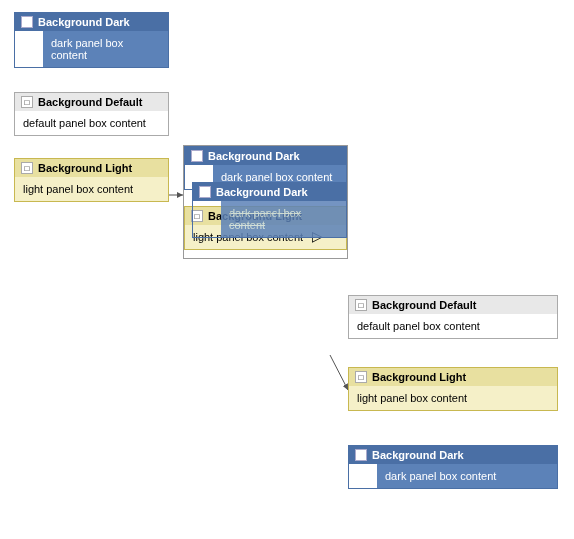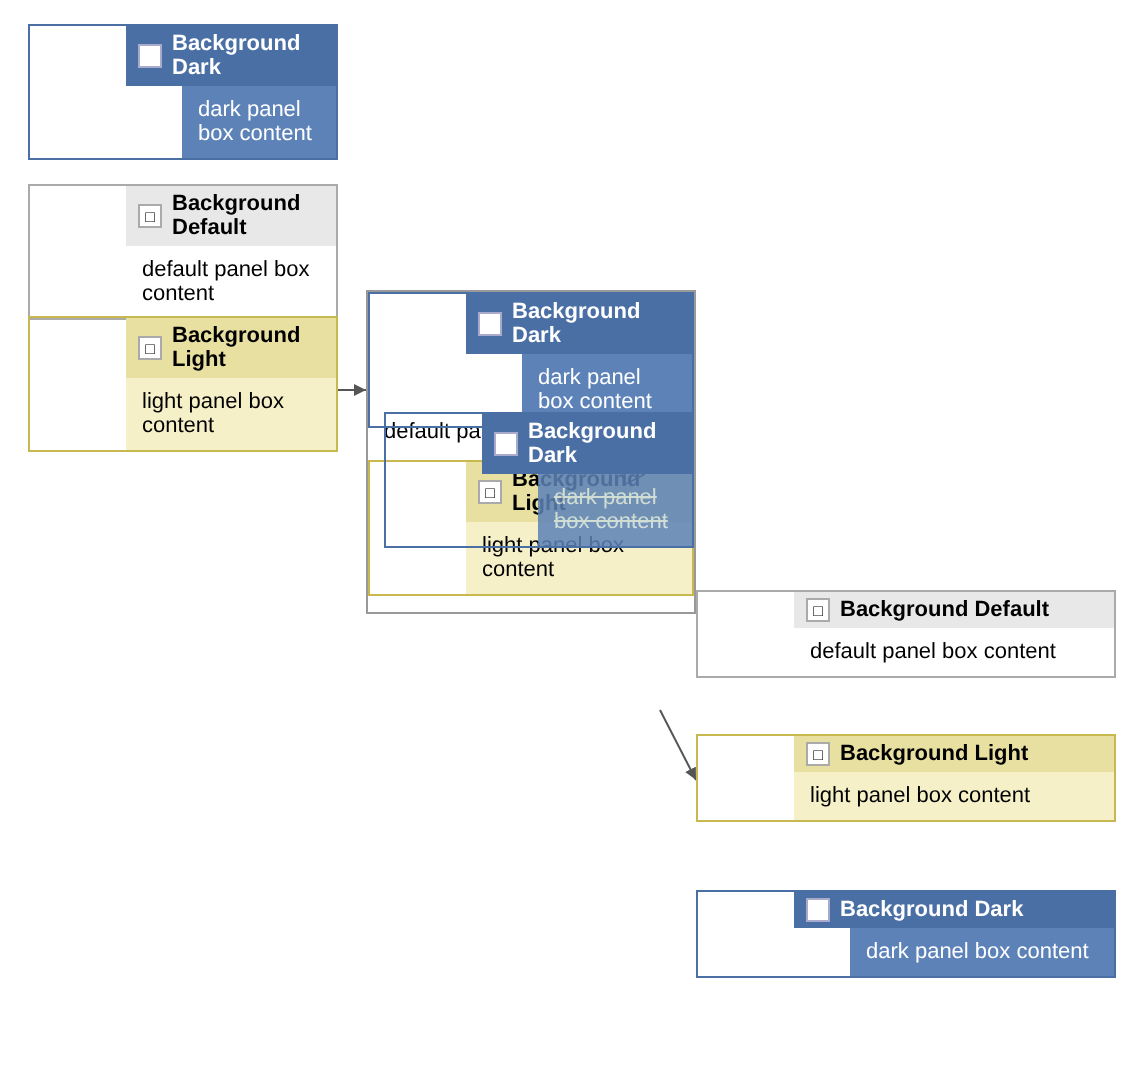--- a/index.html
+++ b/index.html
@@ -10,21 +10,20 @@
       width: 574px;
       height: 539px;
       overflow: hidden;
       position: relative;
     }
 
     .panel {
       border: 1px solid #999;
       display: inline-block;
       position: absolute;
-      padding-left: 48px;
     }
 
     .panel-header {
       display: flex;
       align-items: center;
       padding: 3px 6px;
       font-weight: bold;
       font-size: 11px;
       gap: 5px;
     }

